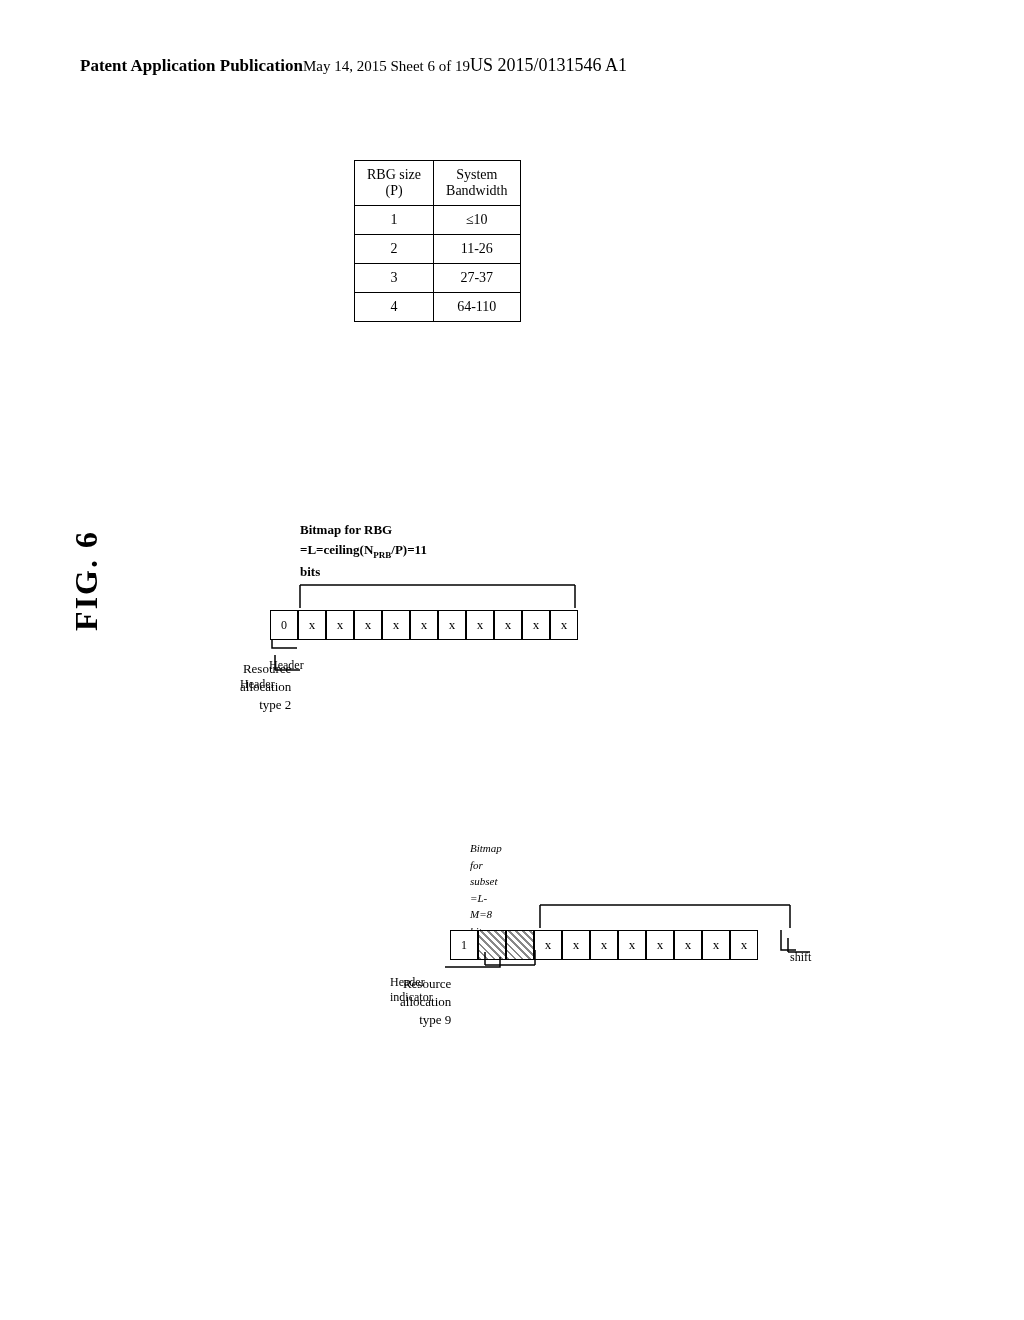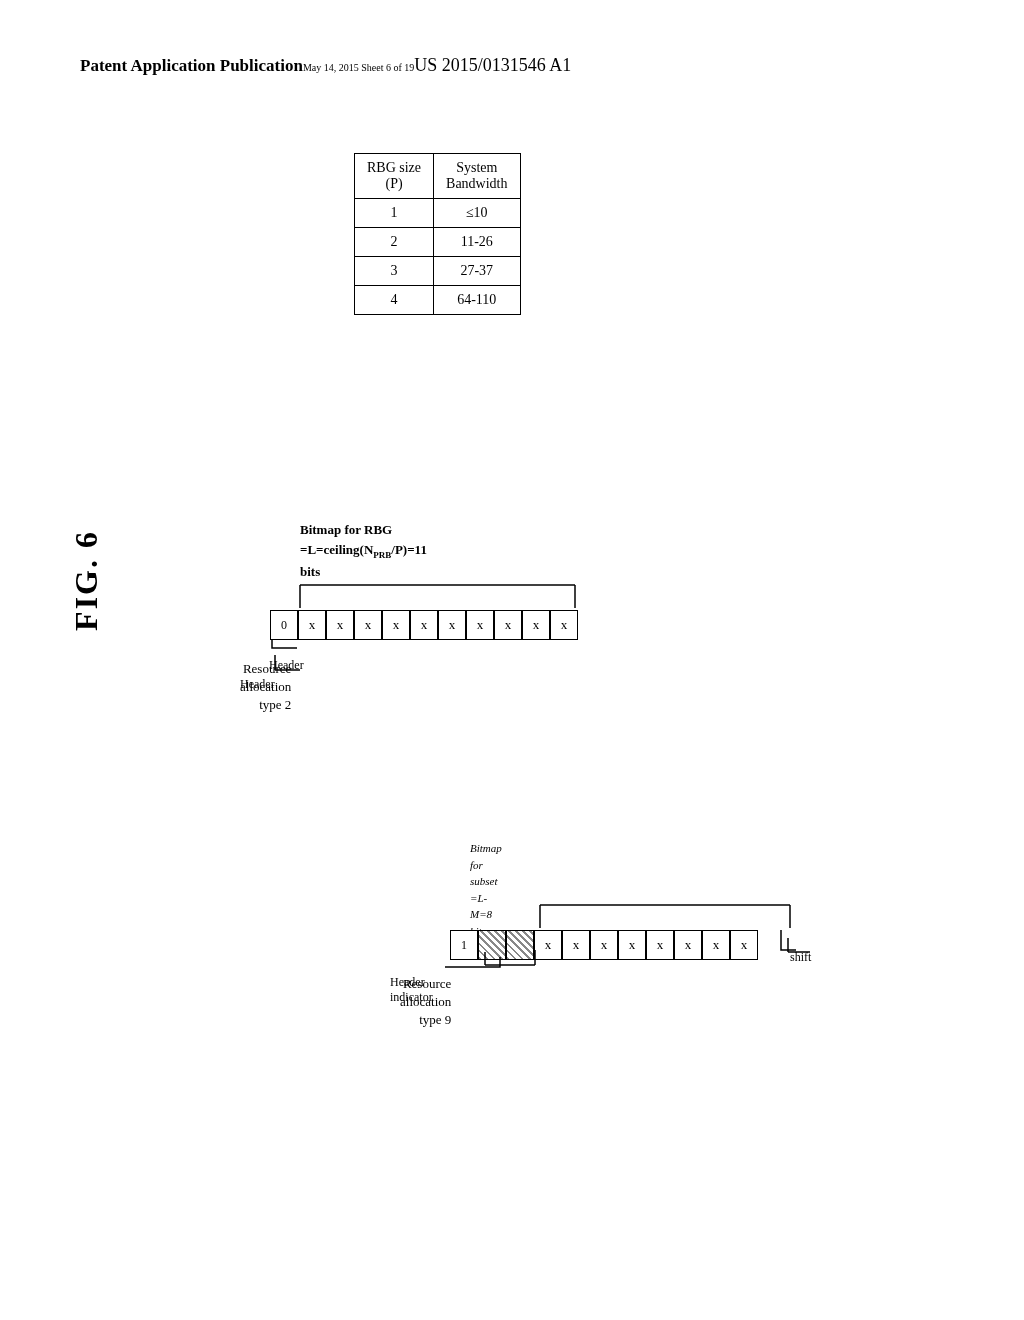--- a/index.html
+++ b/index.html
@@ -21,30 +21,30 @@
       display: flex;
       justify-content: flex-start;
       align-items: baseline;
       padding: 0 80px;
     }
     .header-left {
       font-weight: bold;
       font-size: 17px;
     }
     .header-center {
-      font-size: 10px;
+      font-size: 15px;
     }
     .header-right {
       font-size: 18px;
     }
 
     
     .table-section {
       position: absolute;
-      top: 153px;
+      top: 160px;
       left: 320px;
       padding-left: 34px;
     }
 
     .rbg-table {
       border-collapse: collapse;
       font-size: 14px;
     }
     .rbg-table td, .rbg-table th {
       border: 1.5px solid #000;

